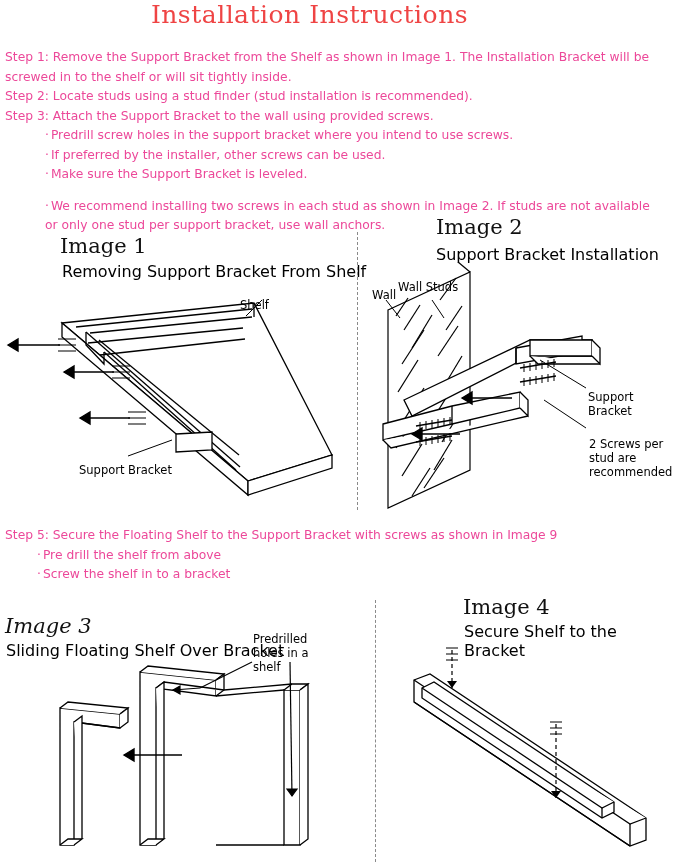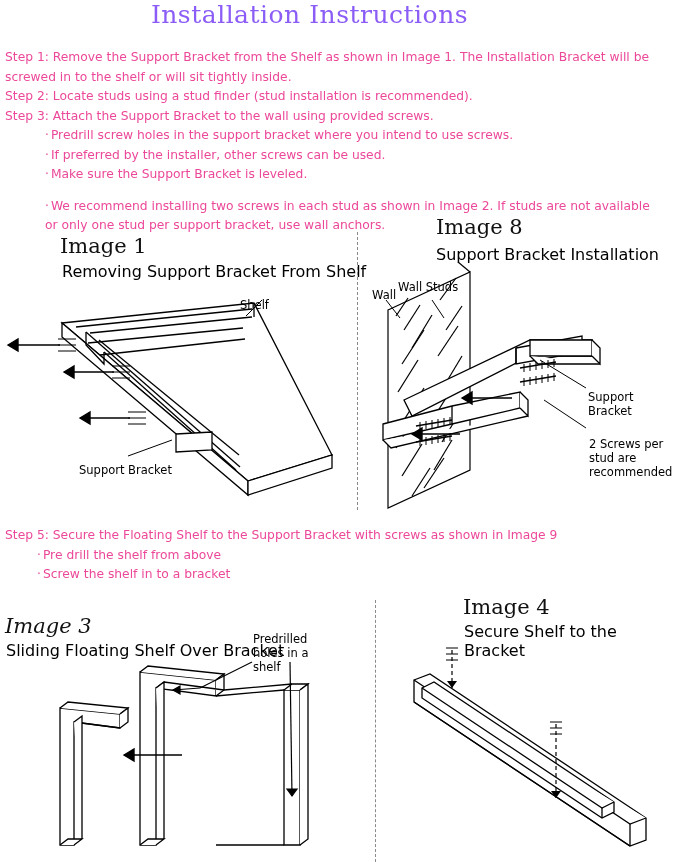--- a/index.html
+++ b/index.html
@@ -21,21 +21,21 @@
     width: 679px; height: 862px;
   }
   #doc-title {
     position: absolute;
     left: 0; top: 0;
     width: 619px;
     text-align: center;
     font-size: 25px;
     font-family: "DejaVu Serif", serif;
     letter-spacing: 0.5px;
-    color: #8b5cf6;
+    color: #ef4444;
   }
   .instr {
     position: absolute;
     font-size: 12.3px;
     line-height: 19.5px;
     color: #ec4899;
   }
   #instr-top {
     left: 5px;
     top: 48px;
@@ -147,21 +147,21 @@
       <path d="M246,316 L262,300"></path>
       <path d="M128,456 L172,440"></path>
     </g>
   </svg>
 
   <div class="lbl" style="left:240px; top:298px;">Shelf</div>
   <div class="lbl" style="left:79px; top:463px;">Support Bracket</div>
 
   <div class="dash-div" style="left:357px; top:232px; height:278px;"></div>
 
-  <div class="fig-title" style="left:436px; top:215px;">Image 8</div>
+  <div class="fig-title" style="left:436px; top:215px;">Image 2</div>
   <div class="fig-sub" style="left:436px; top:245px;">Support Bracket Installation</div>
 
   <svg width="679" height="862">
 
     <g fill="none" stroke="#000" stroke-width="1.2">
       <path d="M388,310 L470,272 L470,470 L388,508 Z" fill="#ffffff"></path>
 
       <path d="M396,316 L408,298"></path>
       <path d="M404,330 L420,305"></path>
       <path d="M412,348 L432,315"></path>

